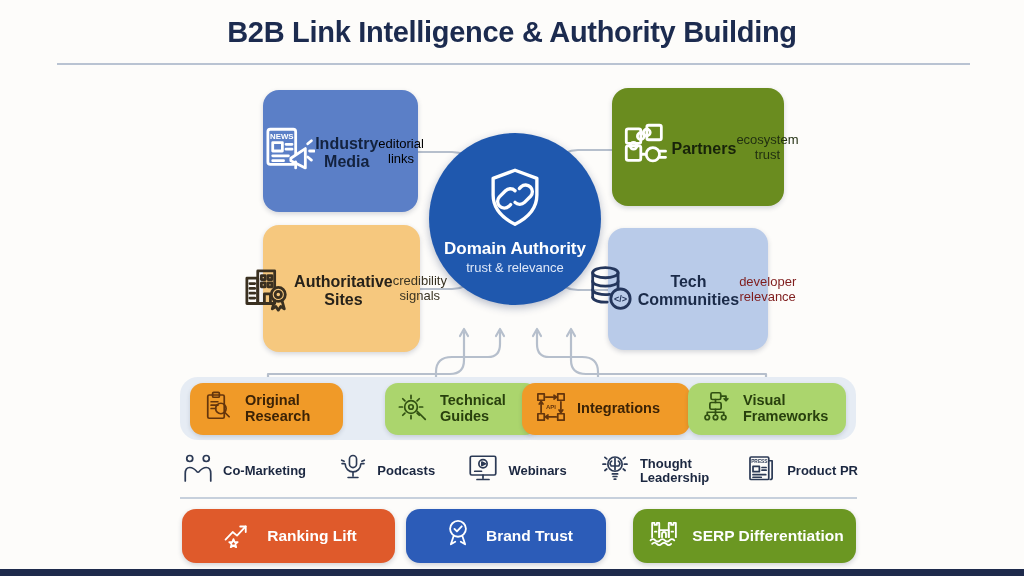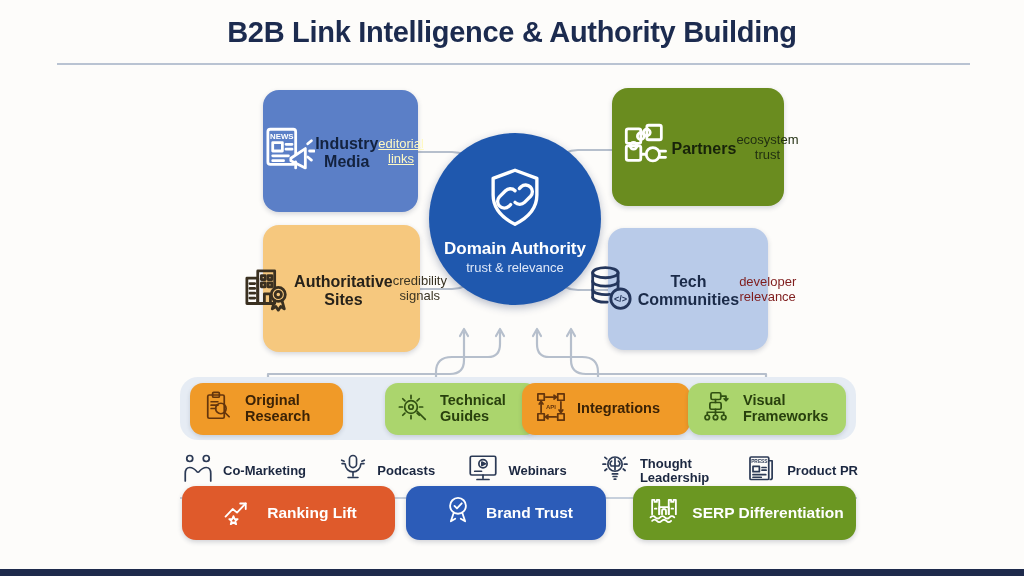--- a/index.html
+++ b/index.html
@@ -17,21 +17,21 @@
 
   
   .node{position:absolute; z-index:2; border-radius:16px; display:flex; flex-direction:row;
         align-items:center; justify-content:center; text-align:center;
         box-shadow:0 2px 5px rgba(30,40,70,.18);}
   .node .ttl{font-size:16px; font-weight:bold; line-height:1.1; margin-top:4px;}
   .node .sub{font-size:13px; line-height:1.15; margin-top:1px;}
   .node svg{display:block;}
 
   .n-media{left:263px; top:90px; width:155px; height:122px; background:#5b7fc7;}
-  .n-media .ttl{color:#13223e;} .n-media .sub{color:#fef9c3;text-decoration:underline;} .n-media svg{color:#fff;}
+  .n-media .ttl{color:#13223e;} .n-media .sub{color:#000000;} .n-media svg{color:#fff;}
   .n-partners{left:612px; top:88px; width:156px; height:118px; background:#6a8c1f;padding-left:16px;}
   .n-partners .ttl{color:#18230a;} .n-partners .sub{color:#223011;} .n-partners svg{color:#fff;}
   .n-auth{left:263px; top:225px; width:157px; height:127px; background:#f6c87e;}
   .n-auth .ttl{color:#27221a;} .n-auth .sub{color:#3a3424;} .n-auth svg{color:#3a3020;}
   .n-tech{left:608px; top:228px; width:160px; height:122px; background:#b9cbe9;}
   .n-tech .ttl{color:#1a2a48;} .n-tech .sub{color:#7f1d1d;} .n-tech svg{color:#24365c;}
 
   
   .center{position:absolute; z-index:3; left:429px; top:133px; width:172px; height:172px;
           border-radius:50%; background:#1f58ae; display:flex; flex-direction:column;
@@ -59,21 +59,21 @@
   
   .activities{position:absolute; z-index:2; left:180px; top:448px; width:678px; height:46px;
               display:flex; align-items:center; justify-content:space-between;}
   .activity{display:flex; align-items:center;}
   .activity svg{color:#2c3a55; margin-right:7px;}
   .activity .lbl{font-size:13px; font-weight:bold; color:#1b2740; line-height:1.05;}
   .a-wrap .lbl{width:74px;}
   .sep{position:absolute; z-index:2; left:180px; top:497px; width:677px; height:2px; background:#c7d0dc;}
 
   
-  .outcome{position:absolute; z-index:2; top:486px; height:54px; border-radius:14px;
+  .outcome{position:absolute; z-index:2; top:509px; height:54px; border-radius:14px;
            display:flex; align-items:center; justify-content:center;
            box-shadow:0 2px 5px rgba(30,40,70,.2);}
   .outcome svg{color:#fff; margin-right:9px;}
   .outcome .lbl{color:#fff; font-size:15.5px; font-weight:bold;}
   .o1{left:182px; width:213px; background:#df5a2b;}
   .o2{left:406px; width:200px; background:#2c5cb8;}
   .o3{left:633px; width:223px; background:#6b9722;}
 
   .footbar{position:absolute; left:0; bottom:0; width:100%; height:7px; background:#1e2a4c; z-index:4;}
 

